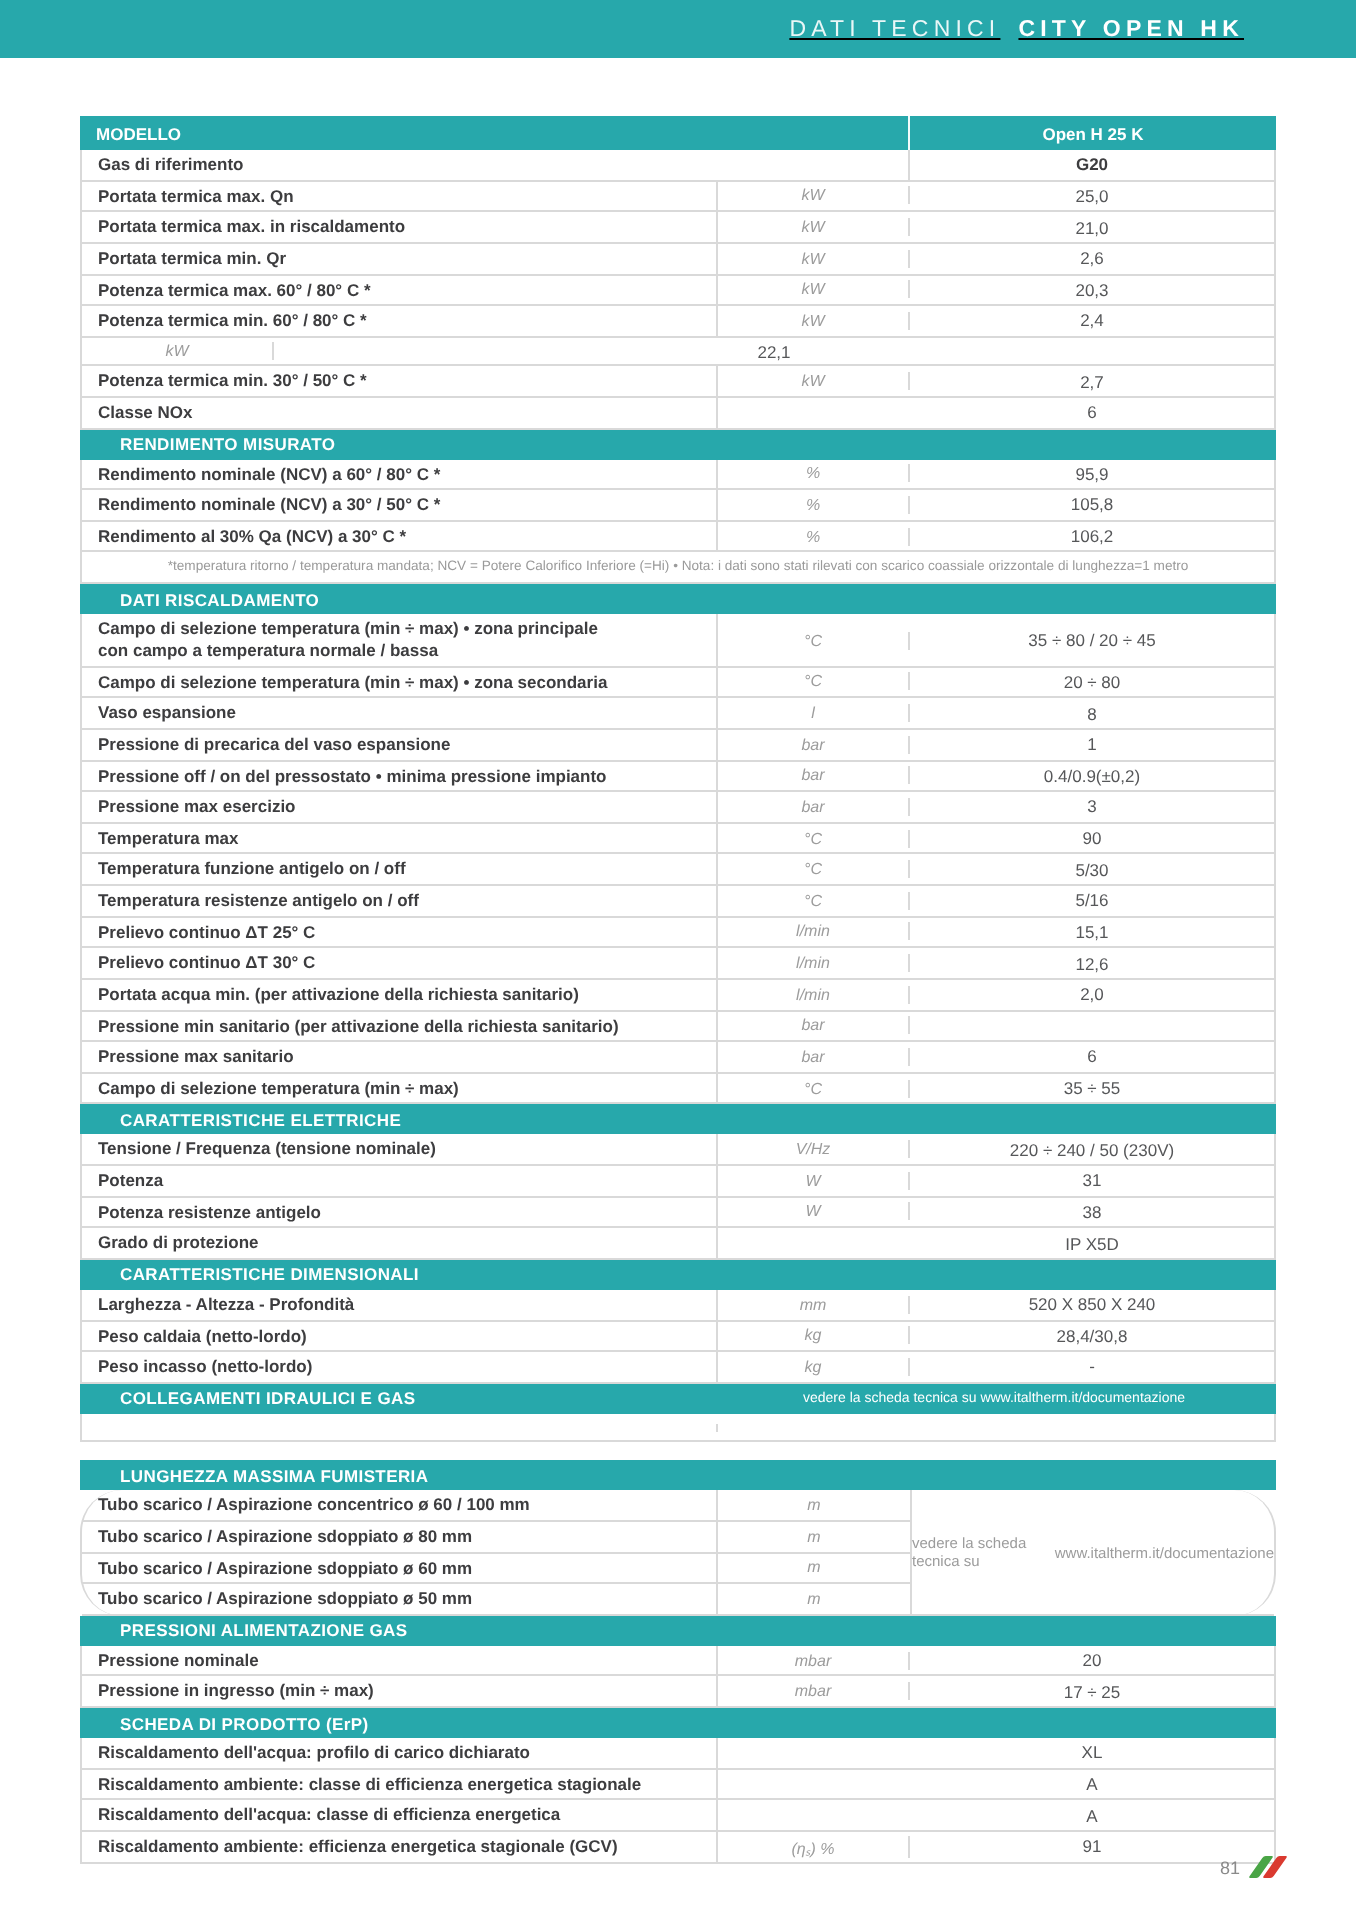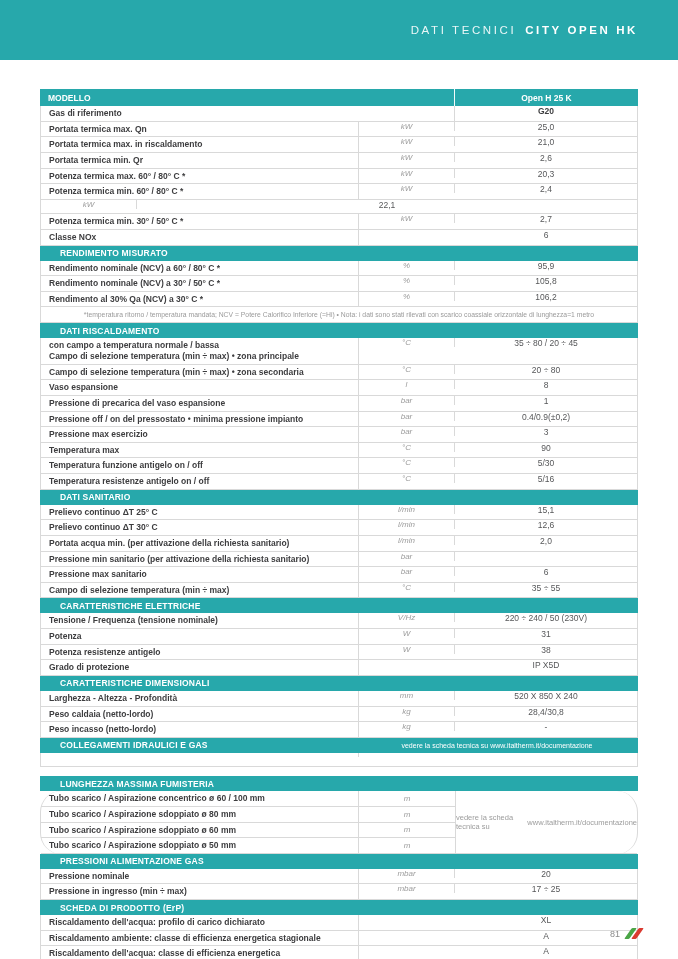--- a/index.html
+++ b/index.html
@@ -3,38 +3,39 @@
 <meta charset="utf-8">
 <style>
   :root { --teal:#27a8ab; --border:#d9d9d9; }
   * { box-sizing:border-box; }
   html,body { margin:0; padding:0; }
   body {
     width:678px; height:959px; background:#ffffff; overflow:hidden;
     font-family:"Liberation Sans", sans-serif; position:relative;
   }
   .top-banner {
-    height:60px; background:var(--teal);
+    height:29px; background:var(--teal);
     display:flex; align-items:center; justify-content:flex-end;
-    padding-right:40px;
+    padding-right:56px;
+    text-decoration:underline;
   }
   .banner-light { color:rgba(255,255,255,.9); font-size:11.5px; letter-spacing:2.6px; font-weight:400; margin-right:9px; }
   .banner-bold  { color:#ffffff; font-size:11.5px; letter-spacing:2.6px; font-weight:700; }
 
   .table-wrap { width:598px; margin:29px 0 0 40px; }
 
   .model-header { display:flex; background:var(--teal); height:17px; }
   .mh-label { flex:1; display:flex; align-items:center; color:#fff; font-weight:700; font-size:8.5px; padding-left:8px; }
   .mh-value { width:184px; display:flex; align-items:center; justify-content:center; color:#fff; font-weight:700; font-size:8.5px; border-left:1px solid rgba(255,255,255,.95); }
 
   .section-header { display:flex; align-items:center; background:var(--teal); min-height:15px; }
   .sh-title { flex:1; color:#fff; font-weight:700; font-size:8.5px; padding-left:20px; letter-spacing:.2px; }
   .sh-note  { width:282px; color:#fff; font-size:7px; text-align:center; font-weight:400; }
 
-  .row { display:flex; align-items:flex-start; min-height:14.5px; background:#fff;
+  .row { display:flex; align-items:center; min-height:14.5px; background:#fff;
          border-bottom:1px solid var(--border); border-left:1px solid var(--border); border-right:1px solid var(--border); }
   .row.tall { min-height:24px; }
   .cell { display:flex; align-items:center; }
   .cell-label { width:318px; padding:2px 6px 2px 8px; font-weight:700; font-size:8.5px; color:#3d3d3f; border-right:1px solid var(--border); line-height:1.25; }
   .cell-label.span2 { width:414px; }
   .cell-unit  { width:96px; justify-content:center; font-style:italic; font-size:8px; color:#9c9c9c; border-right:1px solid var(--border); }
   .cell-value { flex:1; justify-content:center; font-size:8.5px; color:#565759; text-align:center; }
   .cell-value.bold { font-weight:700; color:#3d3d3f; }
   .lbl-box { display:flex; flex-direction:column; }
   .lbl-line { font-weight:700; font-size:8.5px; color:#3d3d3f; }
@@ -132,22 +133,22 @@
         <div class="cell cell-unit">%</div>
         <div class="cell cell-value">106,2</div>
       </div>
       <div class="footnote-row">*temperatura ritorno / temperatura mandata; NCV = Potere Calorifico Inferiore (=Hi) • Nota: i dati sono stati rilevati con scarico coassiale orizzontale di lunghezza=1 metro</div>
       <div class="section-header">
         <span class="sh-title">DATI RISCALDAMENTO</span>
       </div>
       <div class="row tall">
         <div class="cell cell-label">
           <div class="lbl-box">
+            <div class="lbl-line">Campo di selezione temperatura (min ÷ max) • zona principale</div>
             <div class="lbl-line">con campo a temperatura normale / bassa</div>
-            <div class="lbl-line">Campo di selezione temperatura (min ÷ max) • zona principale</div>
           </div>
         </div>
         <div class="cell cell-unit">°C</div>
         <div class="cell cell-value">35 ÷ 80 / 20 ÷ 45</div>
       </div>
       <div class="row">
         <div class="cell cell-label">Campo di selezione temperatura (min ÷ max) • zona secondaria</div>
         <div class="cell cell-unit">°C</div>
         <div class="cell cell-value">20 ÷ 80</div>
       </div>
@@ -178,23 +179,20 @@
       </div>
       <div class="row">
         <div class="cell cell-label">Temperatura funzione antigelo on / off</div>
         <div class="cell cell-unit">°C</div>
         <div class="cell cell-value">5/30</div>
       </div>
       <div class="row">
         <div class="cell cell-label">Temperatura resistenze antigelo on / off</div>
         <div class="cell cell-unit">°C</div>
         <div class="cell cell-value">5/16</div>
-      </div>
-      <div class="section-header">
-        <span class="sh-title">DATI SANITARIO</span>
       </div>
       <div class="row">
         <div class="cell cell-label">Prelievo continuo ΔT 25° C</div>
         <div class="cell cell-unit">l/min</div>
         <div class="cell cell-value">15,1</div>
       </div>
       <div class="row">
         <div class="cell cell-label">Prelievo continuo ΔT 30° C</div>
         <div class="cell cell-unit">l/min</div>
         <div class="cell cell-value">12,6</div>

